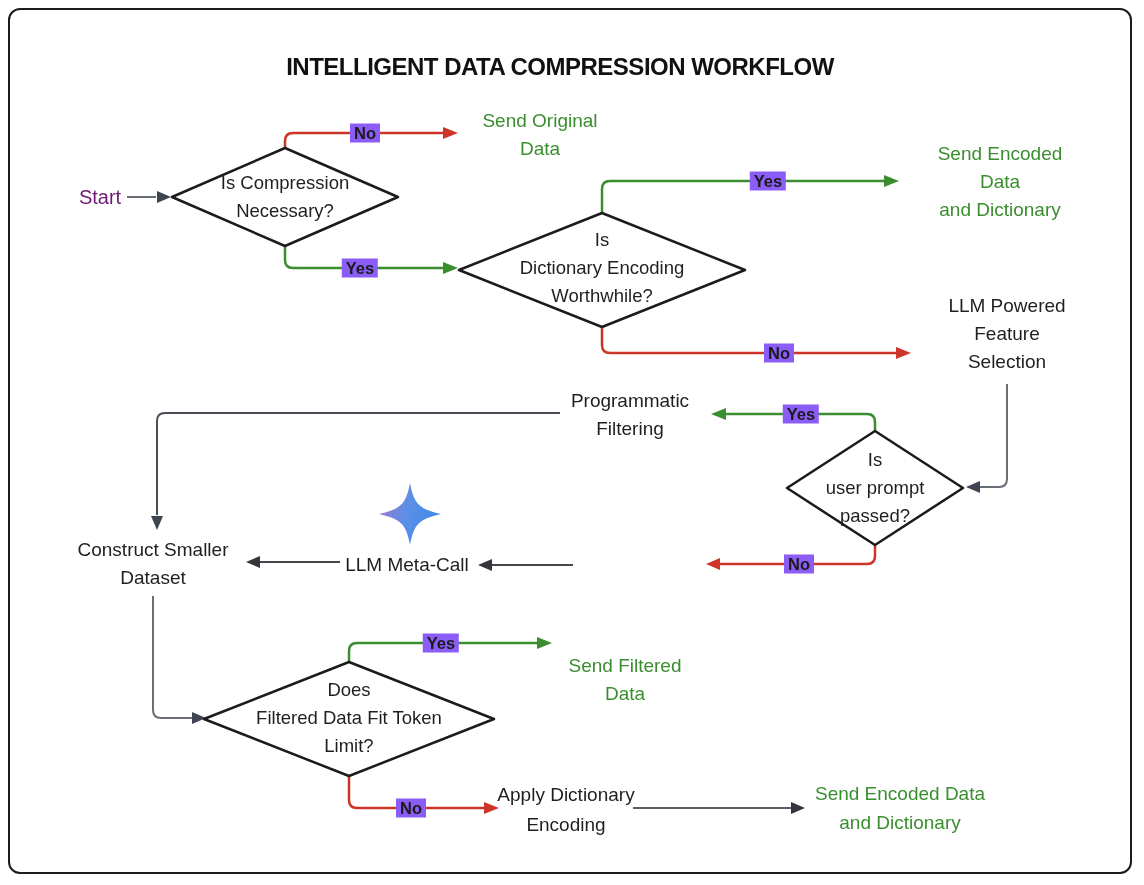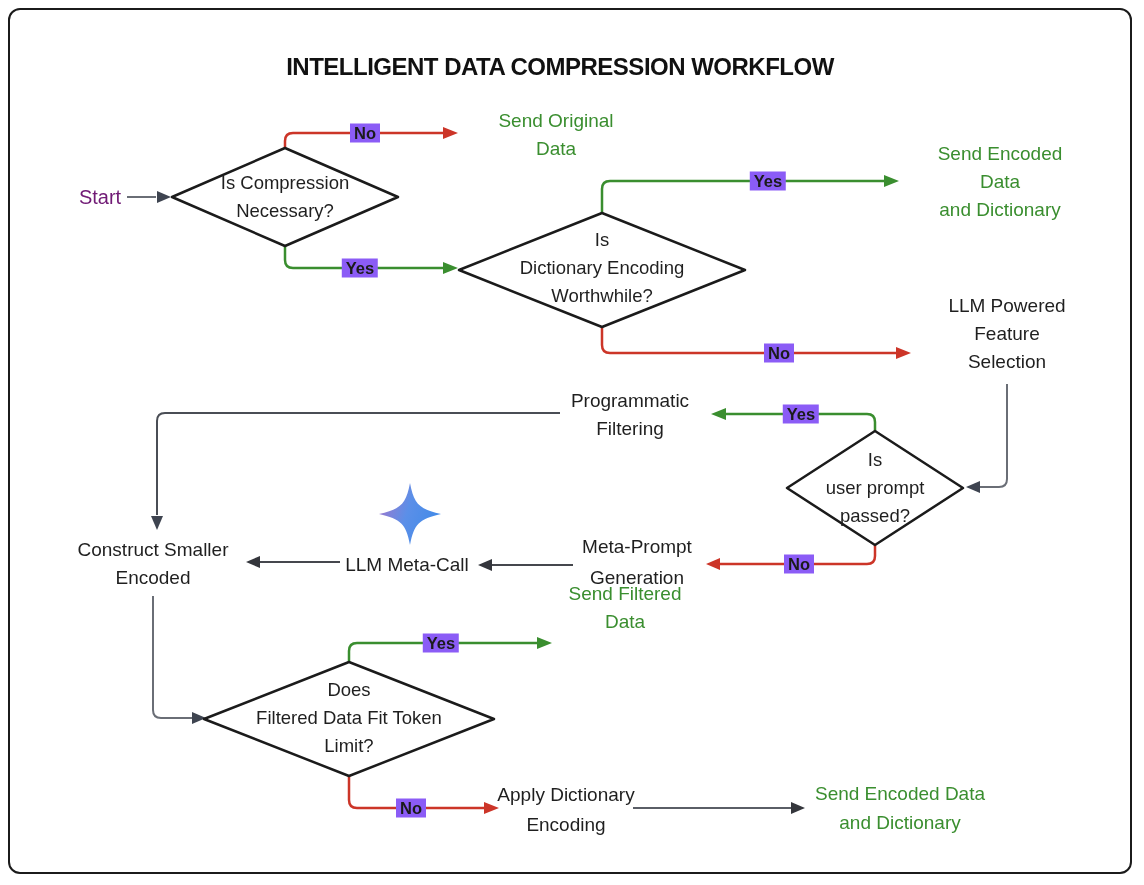--- a/index.html
+++ b/index.html
@@ -91,53 +91,51 @@
              C 406 524 401 519 379 514 C 401 509 406 504 410 483 Z" fill="url(#sparkleGrad)"></path>
   </svg>
 
   <div class="txt title" style="left:560px;top:67px;">INTELLIGENT DATA COMPRESSION WORKFLOW</div>
 
   <div class="txt magenta" style="left:100px;top:197px;font-size:20px;">Start</div>
 
   <div class="txt diamond-text" style="left:285px;top:197px;">Is Compression
 Necessary?</div>
 
-  <div class="txt green" style="left:556px;top:135px;">Send Original
+  <div class="txt green" style="left:540px;top:135px;">Send Original
 Data</div>
 
   <div class="txt diamond-text" style="left:602px;top:268px;">Is
 Dictionary Encoding
 Worthwhile?</div>
 
   <div class="txt green" style="left:1000px;top:182px;">Send Encoded Data
 and Dictionary</div>
 
   <div class="txt" style="left:1007px;top:334px;">LLM Powered
 Feature Selection</div>
 
   <div class="txt diamond-text" style="left:875px;top:488px;">Is
 user prompt
 passed?</div>
 
   <div class="txt" style="left:630px;top:415px;">Programmatic
 Filtering</div>
 
-  <div class="txt" style="left:637px;top:562px;line-height:31px;">Meta-Prompt
-Generation</div>
 
   <div class="txt" style="left:407px;top:565px;">LLM Meta-Call</div>
 
   <div class="txt" style="left:153px;top:564px;">Construct Smaller
-Encoded</div>
+Dataset</div>
 
   <div class="txt diamond-text" style="left:349px;top:718px;">Does
 Filtered Data Fit Token
 Limit?</div>
 
-  <div class="txt green" style="left:625px;top:608px;">Send Filtered
+  <div class="txt green" style="left:625px;top:680px;">Send Filtered
 Data</div>
 
   <div class="txt" style="left:566px;top:810px;line-height:30px;">Apply Dictionary
 Encoding</div>
 
   <div class="txt green" style="left:900px;top:808px;line-height:29px;">Send Encoded Data
 and Dictionary</div>
 
   <div class="edge-label" style="left:365px;top:133px;">No</div>
   <div class="edge-label" style="left:360px;top:268px;">Yes</div>

